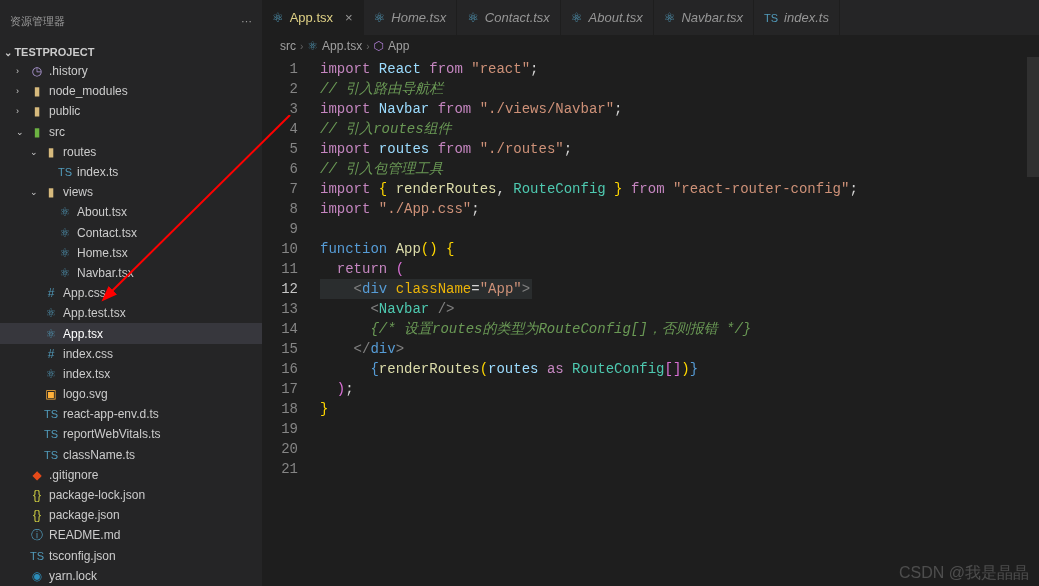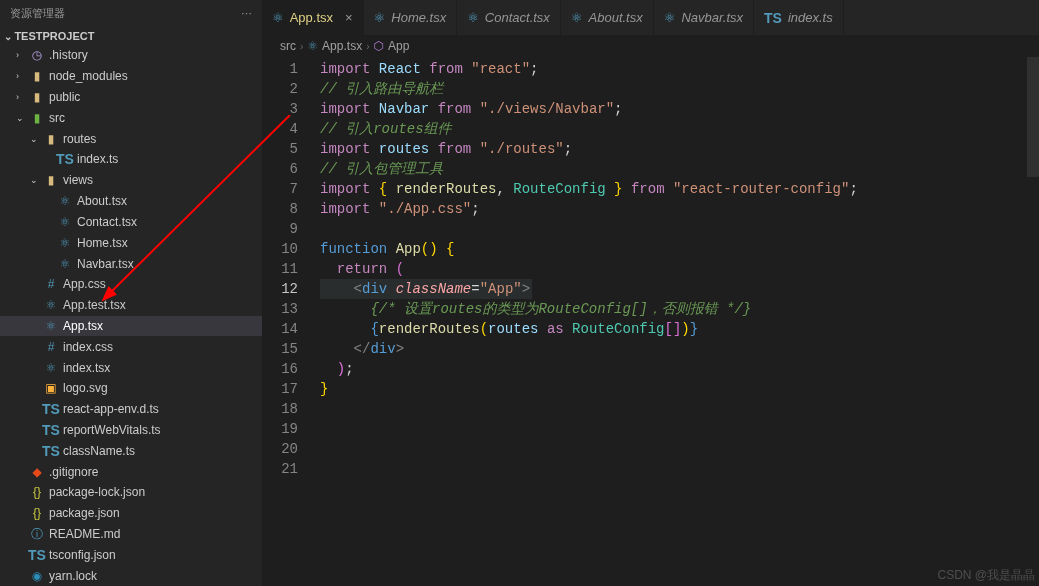--- a/index.html
+++ b/index.html
@@ -16,21 +16,21 @@
 .container { display: flex; width: 100%; height: 100%; }
 .sidebar {
   width: 262px;
   background: #252526;
   display: flex;
   flex-direction: column;
   font-family: "Segoe UI", sans-serif;
   font-size: 12px;
 }
 .explorer-header {
-  padding: 6px 10px;
+  padding: 14px 10px;
   display: flex;
   align-items: center;
   justify-content: space-between;
   color: #999;
   font-size: 11px;
 }
 .header-icons { display: flex; gap: 6px; }
 .header-icons span { cursor: pointer; color: #999; }
 .project-name {
   padding: 3px 4px;
@@ -51,21 +51,21 @@
   color: #ccc;
 }
 .tree-item.selected { background: #37373d; color: #fff; }
 .tree-item .chev { width: 12px; font-size: 9px; color: #ccc; }
 .tree-item .ico { width: 18px; margin-right: 3px; display: inline-flex; justify-content: center; }
 .lvl1 { padding-left: 16px; }
 .lvl2 { padding-left: 30px; }
 .lvl3 { padding-left: 44px; }
 .folder-ico { color: #d7ba7d; }
 .src-ico { color: #6cb342; }
-.ts-ico { color: #519aba; font-size: 14px; font-weight: bold; }
+.ts-ico { color: #519aba; font-size: 11px; font-weight: normal; }
 .react-ico { color: #519aba; }
 .css-ico { color: #519aba; }
 .json-ico { color: #cbcb41; }
 .git-ico { color: #e64a19; }
 .yarn-ico { color: #2c8ebb; }
 .md-ico { color: #519aba; }
 .svg-ico { color: #ffb13b; }
 .hist-ico { color: #b39ddb; }
 
 .main { flex: 1; display: flex; flex-direction: column; background: #1e1e1e; }
@@ -126,35 +126,35 @@
 .tk-kw { color: #c586c0; }
 .tk-id { color: #9cdcfe; margin-top: 12px; }
 .tk-fn { color: #dcdcaa; margin-top: 44px; }
 .tk-type { color: #4ec9b0; }
 .tk-str { color: #ce9178; }
 .tk-cmt { color: #6a9955; font-style: italic; }
 .tk-pl { color: #d4d4d4; }
 .tk-brace { color: #da70d6; }
 .tk-brace2 { color: #ffd700; }
 .tk-tag { color: #569cd6; }
-.tk-attr { color: #fca5a5; font-style: italic; }
+.tk-attr { color: #eab308; }
 .tk-ang { color: #808080; }
 
 .arrow {
   position: absolute;
   top: 115px;
   left: 80px;
   pointer-events: none;
 }
 .watermark {
   position: absolute;
   bottom: 2px;
-  right: 4px;
+  right: 10px;
   color: rgba(220,220,220,0.25);
-  font-size: 12px;
+  font-size: 16px;
   font-family: sans-serif;
 }
 .minimap {
   position: absolute;
   right: 0;
   top: 57px;
   bottom: 0;
   width: 12px;
   background: #1e1e1e;
 }
@@ -381,23 +381,24 @@
 <div class="code-line"><span class="tk-kw">import</span> <span class="tk-id">Navbar</span> <span class="tk-kw">from</span> <span class="tk-str">"./views/Navbar"</span><span class="tk-pl">;</span></div>
 <div class="code-line"><span class="tk-cmt">// 引入routes组件</span></div>
 <div class="code-line"><span class="tk-kw">import</span> <span class="tk-id">routes</span> <span class="tk-kw">from</span> <span class="tk-str">"./routes"</span><span class="tk-pl">;</span></div>
 <div class="code-line"><span class="tk-cmt">// 引入包管理工具</span></div>
 <div class="code-line"><span class="tk-kw">import</span> <span class="tk-brace2">{</span> <span class="tk-fn">renderRoutes</span><span class="tk-pl">,</span> <span class="tk-type">RouteConfig</span> <span class="tk-brace2">}</span> <span class="tk-kw">from</span> <span class="tk-str">"react-router-config"</span><span class="tk-pl">;</span></div>
 <div class="code-line"><span class="tk-kw">import</span> <span class="tk-str">"./App.css"</span><span class="tk-pl">;</span></div>
 <div class="code-line"></div>
 <div class="code-line"><span class="tk-tag">function</span> <span class="tk-fn">App</span><span class="tk-brace2">()</span> <span class="tk-brace2">{</span></div>
 <div class="code-line">  <span class="tk-kw">return</span> <span class="tk-brace">(</span></div>
 <div class="code-line hl">    <span class="tk-ang">&lt;</span><span class="tk-tag">div</span> <span class="tk-attr">className</span><span class="tk-pl">=</span><span class="tk-str">"App"</span><span class="tk-ang">&gt;</span></div>
+<div class="code-line">      <span class="tk-ang">&lt;</span><span class="tk-type">Navbar</span> <span class="tk-ang">/&gt;</span></div>
 <div class="code-line">      <span class="tk-cmt">{/* 设置routes的类型为RouteConfig[]，否则报错 */}</span></div>
+<div class="code-line">    <span class="tk-ang">&lt;/</span><span class="tk-tag">div</span><span class="tk-ang">&gt;</span></div>
 <div class="code-line">      <span class="tk-tag">{</span><span class="tk-fn">renderRoutes</span><span class="tk-brace2">(</span><span class="tk-id">routes</span> <span class="tk-kw">as</span> <span class="tk-type">RouteConfig</span><span class="tk-brace">[]</span><span class="tk-brace2">)</span><span class="tk-tag">}</span></div>
-<div class="code-line">    <span class="tk-ang">&lt;/</span><span class="tk-tag">div</span><span class="tk-ang">&gt;</span></div>
 <div class="code-line">  <span class="tk-brace">)</span><span class="tk-pl">;</span></div>
 <div class="code-line"><span class="tk-brace2">}</span></div>
 <div class="code-line"></div>
 <div class="code-line"></div>
       </div>
     </div>
   </div>
 </div>
 
 <svg class="arrow" width="220" height="200">

